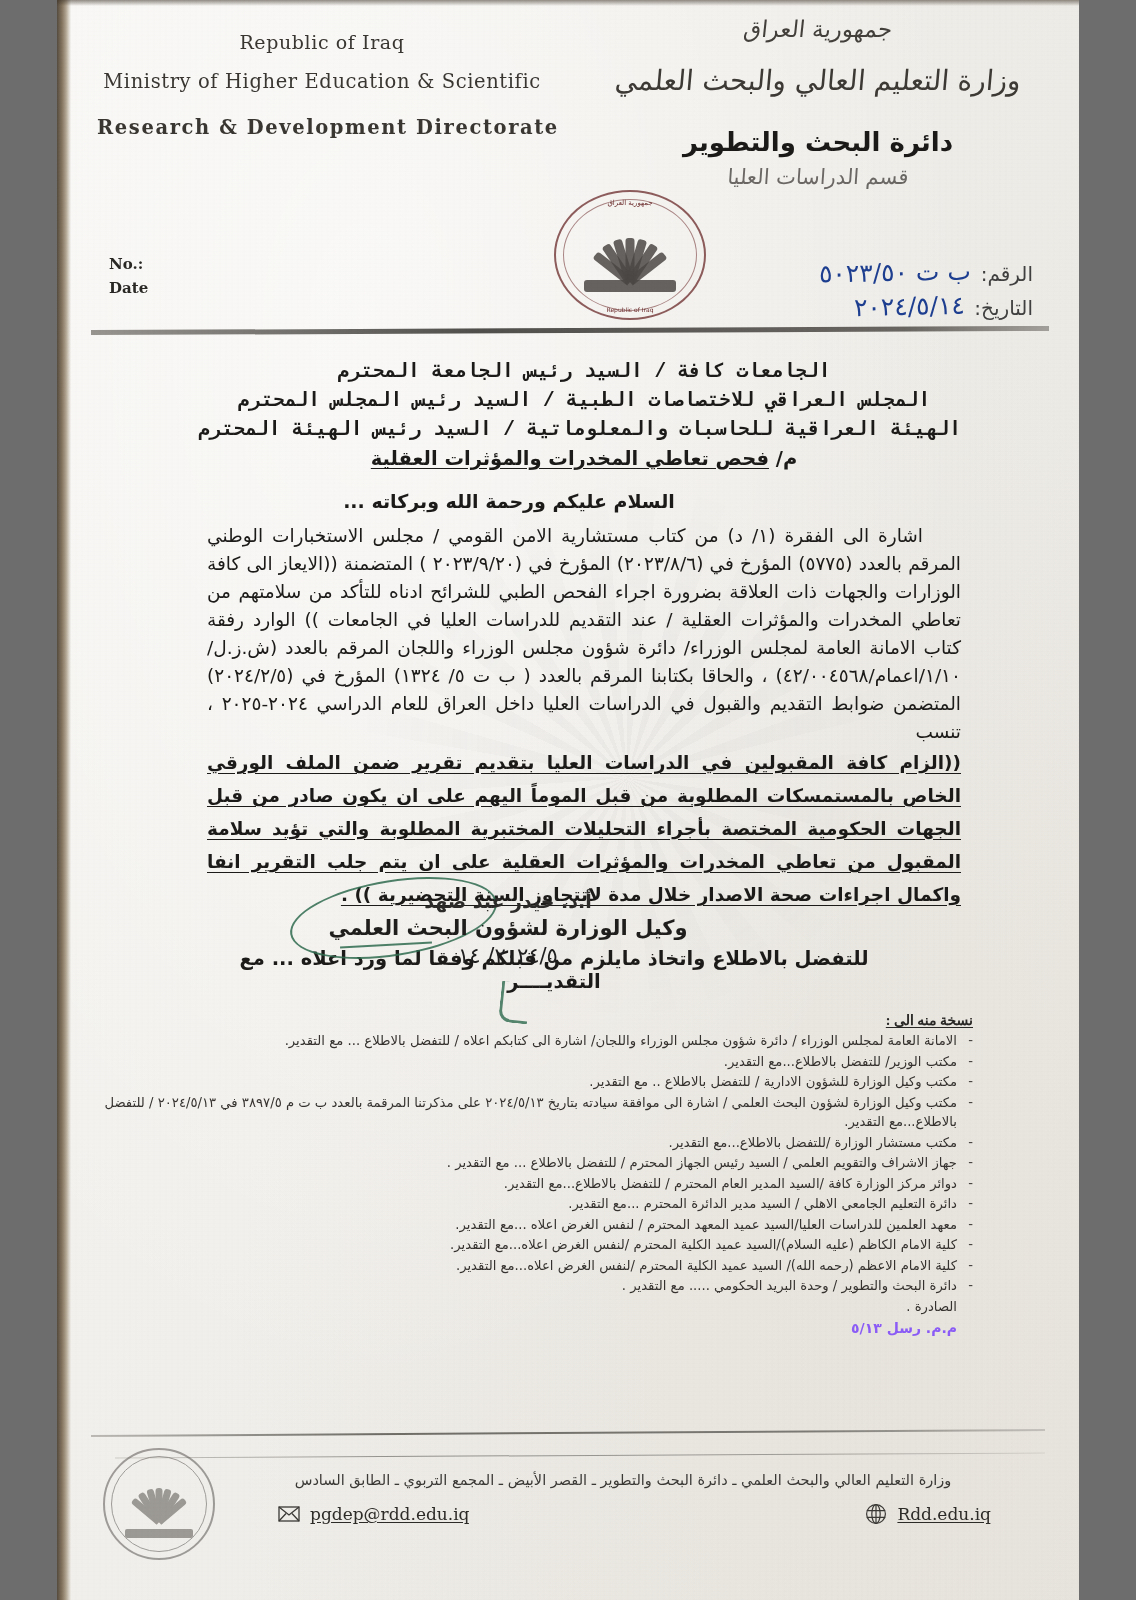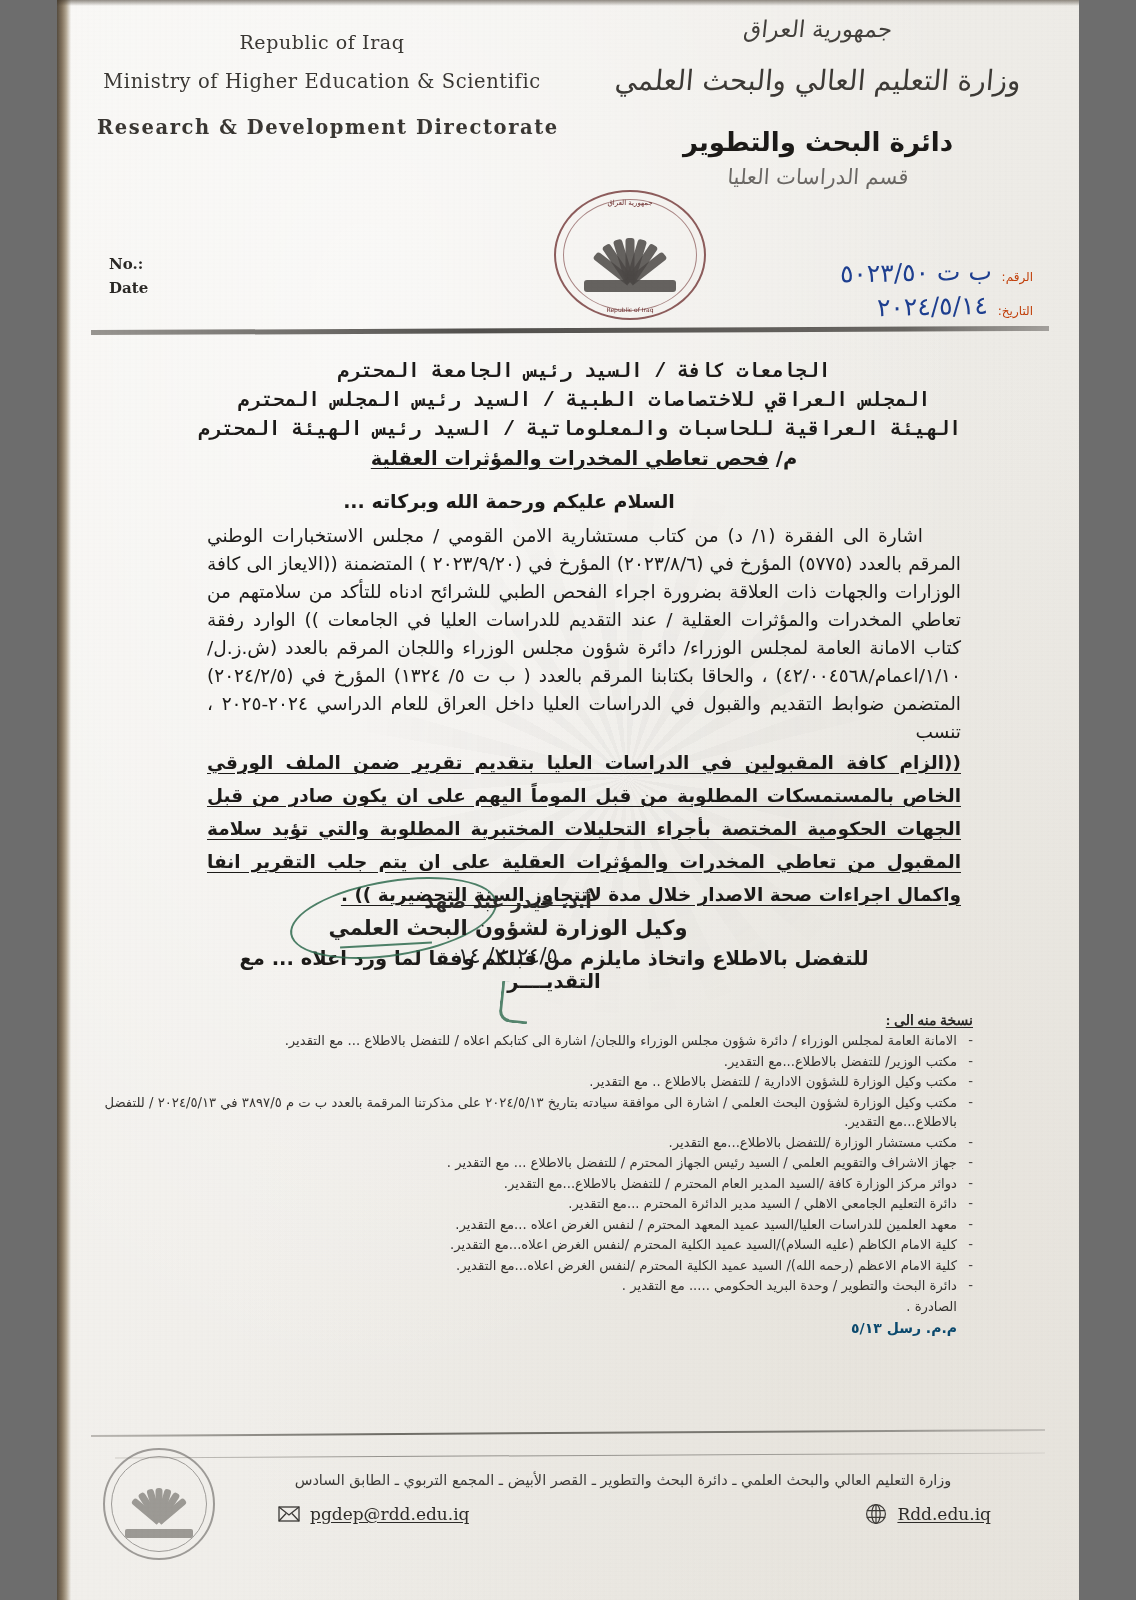--- a/index.html
+++ b/index.html
@@ -141,22 +141,22 @@
     right: 46px;
     direction: rtl;
     display: flex;
     align-items: baseline;
     gap: 10px;
   }
   .field-row.num  { top: 258px; }
   .field-row.date { top: 292px; }
   .field-label {
     font-family: "DejaVu Sans", sans-serif;
-    font-size: 12px;
-    color: #c2410c;
+    font-size: 20px;
+    color: #404040;
   }
   .field-value {
     font-family: "DejaVu Sans", sans-serif;
     font-size: 25px;
     color: #1e3f90;
     letter-spacing: 2px;
     transform: rotate(-1.2deg);
     white-space: nowrap;
   }
 
@@ -406,21 +406,21 @@
     font-family: "DejaVu Sans", sans-serif;
     font-size: 13.2px;
     line-height: 19px;
     color: #35322f;
     padding-right: 16px;
   }
   .cc-initials {
     font-family: "DejaVu Sans", sans-serif;
     font-size: 14px;
     font-weight: bold;
-    color: #0c4a6e;
+    color: #8b5cf6;
     margin-top: 4px;
     padding-right: 16px;
   }
 
   
   .rule-bot-1 {
     position: absolute;
     left: 34px;
     right: 34px;
     top: 1432px;

